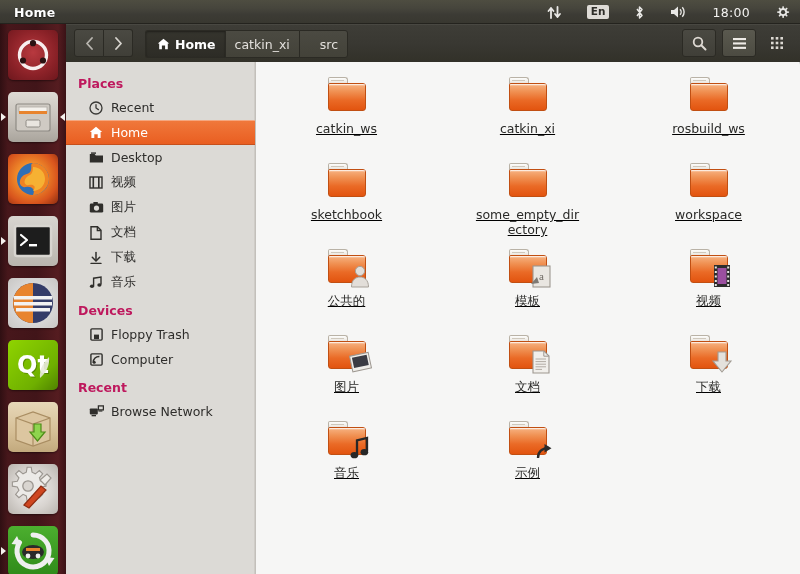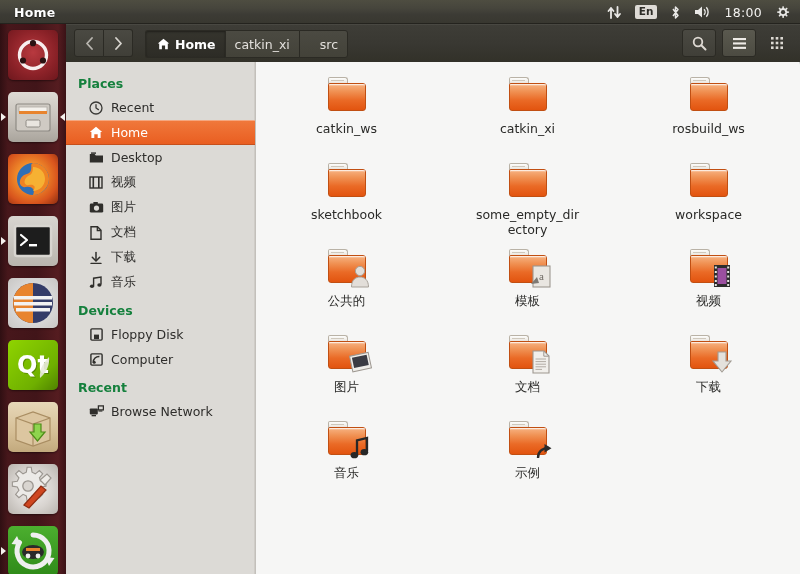--- a/index.html
+++ b/index.html
@@ -14,21 +14,21 @@
     position:absolute;left:0;top:0;width:800px;height:24px;
     background:linear-gradient(to bottom,#4e4d41 0%,#46453c 35%,#3c3b35 60%,#38372f 100%);
     display:flex;align-items:center;color:#f2f1f0;font-size:12.5px;
     box-shadow:inset 0 -1px 0 rgba(0,0,0,.35);
   }
   #panel-title{
     font-weight:bold;font-size:12.5px;margin-left:14px;color:#ffffff;
     text-shadow:0 1px 1px rgba(0,0,0,.6);letter-spacing:.2px;
   }
   #panel-indicators{
-    margin-left:auto;display:flex;align-items:center;gap:13px;padding-right:10px;
+    margin-left:auto;display:flex;align-items:center;gap:25px;padding-right:10px;
   }
   .ind{display:flex;align-items:center;justify-content:center;color:#e9e8e6;line-height:1;}
   .ind svg{display:block;}
   .kbd-badge{
     background:#dedbd6;color:#2e2d28;font-size:10.5px;font-weight:bold;
     border-radius:2px;padding:1px 4px 2px 4px;line-height:1;
   }
   #clock{font-size:12.5px;color:#f3f2f0;letter-spacing:.3px;}
 
   
@@ -102,21 +102,21 @@
   #toolbar-right{margin-left:auto;display:flex;align-items:center;gap:6px;}
 
   
   #body-split{display:flex;width:734px;height:512px;}
   #sidebar{
     width:190px;height:512px;background:#dcdad6;box-sizing:border-box;
     border-right:1px solid #c3c0bb;padding-top:10px;overflow:hidden;
     box-shadow:inset -1px 0 0 #cfccc7;
   }
   .side-head{
-    font-size:12.5px;font-weight:bold;color:#15803d;padding:4px 0 4px 12px;
+    font-size:12.5px;font-weight:bold;color:#be185d;padding:4px 0 4px 12px;
   }
   .side-item{
     display:flex;align-items:center;gap:7px;height:25px;padding-left:22px;
     font-size:12.5px;color:#2e2d2b;cursor:pointer;
   }
   .side-item.selected{
     background:linear-gradient(to bottom,#f0793c 0%,#e95d20 100%);
     color:#ffffff;font-weight:normal;
     box-shadow:inset 0 1px 0 rgba(255,255,255,.35),inset 0 -1px 0 rgba(0,0,0,.15);
   }
@@ -127,21 +127,21 @@
   #file-area{
     width:543px;height:512px;background:#f6f6f5;box-sizing:border-box;
     padding:14px 0 0 0;overflow:hidden;position:relative;
   }
   #file-grid{
     display:grid;grid-template-columns:repeat(3,1fr);
     row-gap:6px;
   }
   .file-cell{
     display:flex;flex-direction:column;align-items:center;justify-content:flex-start;
-    width:100%;height:80px;cursor:pointer;
+    width:100%;height:80px;cursor:pointer;text-decoration:underline;
   }
   .f-ico{width:48px;height:42px;position:relative;margin-bottom:3px;}
   .f-label{
     font-size:12.5px;color:#2a2a28;text-align:center;line-height:15px;
     max-width:120px;word-wrap:break-word;
   }
   
   .folder{position:absolute;left:5px;top:1px;width:38px;height:34px;}
   .folder .tab{
     position:absolute;left:0;top:0;width:20px;height:7px;border-radius:2px 3px 0 0;
@@ -496,21 +496,21 @@
 
       <div class="side-head" style="padding-top:8px">Devices</div>
 
       <div class="side-item">
         <span class="s-ico">
           <svg width="13" height="13" viewBox="0 0 13 13">
               <rect x="0.9" y="0.9" width="11.2" height="11.2" rx="1" fill="none" stroke="#2f2e2b" stroke-width="1.4"></rect>
               <rect x="4" y="6.6" width="5" height="4.5" fill="#2f2e2b"></rect>
             </svg>
         </span>
-        <span>Floppy Disk</span>
+        <span>Floppy Trash</span>
       </div>
 
       <div class="side-item">
         <span class="s-ico">
           <svg width="13" height="13" viewBox="0 0 13 13">
               <rect x="0.9" y="0.9" width="11.2" height="11.2" rx="1" fill="none" stroke="#2f2e2b" stroke-width="1.4"></rect>
               <path d="M3.2 9.6 C3.2 5.5 6 3.4 9.4 3.5" fill="none" stroke="#2f2e2b" stroke-width="1.5"></path>
               <circle cx="4.2" cy="9.2" r="1.5" fill="#2f2e2b"></circle>
             </svg>
         </span>

